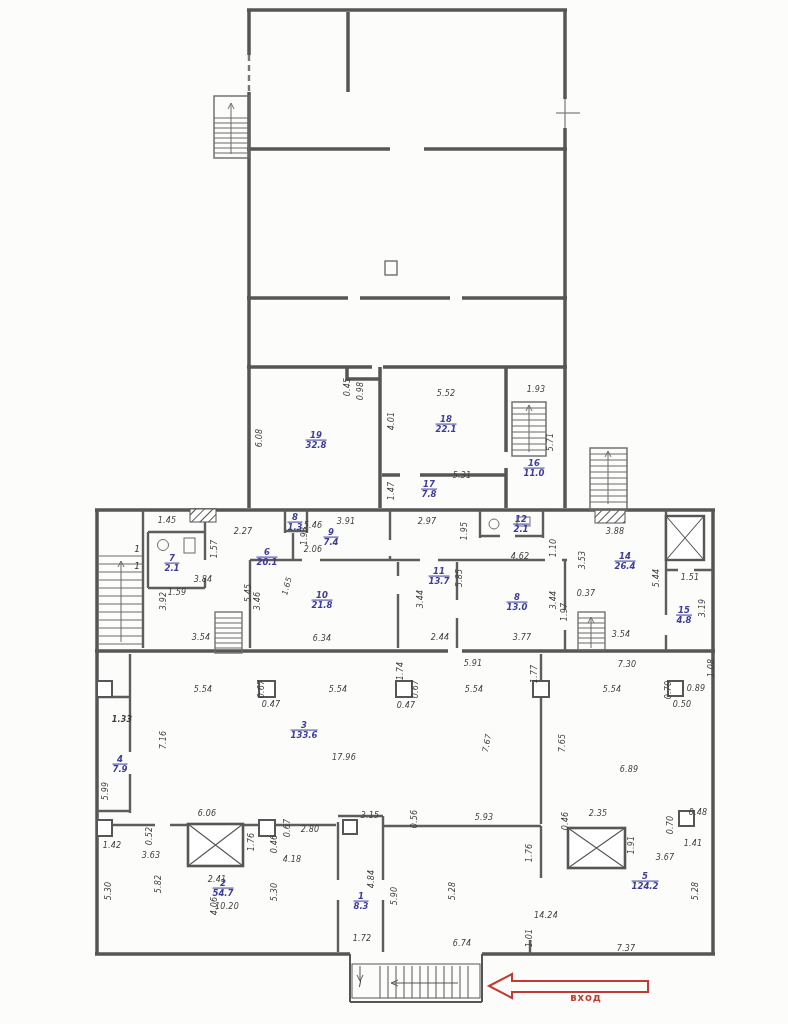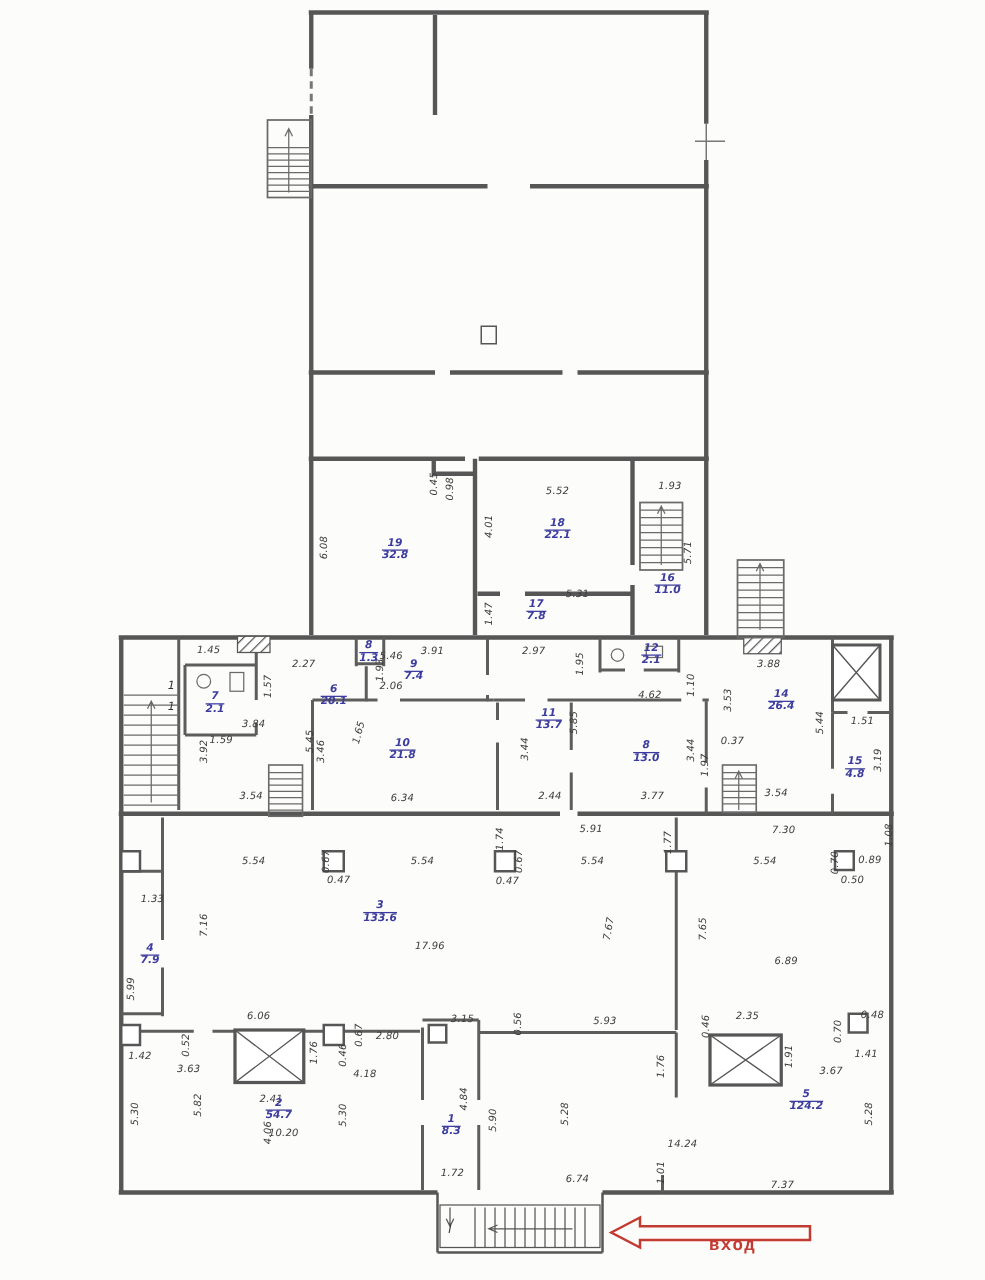--- a/index.html
+++ b/index.html
@@ -18,21 +18,21 @@
     position:absolute;transform:translate(-50%,-50%);text-align:center;
     color:#3c3c9e;font-style:italic;font-size:8.5px;line-height:1.05;font-weight:bold;
   }
   .room .n{display:block;border-bottom:1px solid #3c3c9e;padding:0 2px;}
   .mark{
     position:absolute;transform:translate(-50%,-50%);font-size:9px;color:#333;
     font-style:italic;
   }
   .entrance{
     position:absolute;left:586px;top:997px;transform:translate(-50%,-50%);
-    color:#c23b33;font-size:14px;font-weight:bold;letter-spacing:1px;font-family:Liberation Mono, monospace;
+    color:#c23b33;font-size:10px;font-weight:bold;letter-spacing:1px;
   }
 </style>
 </head>
 <body>
 
 <div id="canvas">
 
   <svg id="plan-svg" width="788" height="1024" viewBox="0 0 788 1024">
     <defs>
       <pattern id="hatch" width="6" height="6" patternUnits="userSpaceOnUse" patternTransform="rotate(45)">
@@ -224,21 +224,21 @@
       <span class="dim" style="left: 338px; top: 689px;">5.54</span>
       <span class="dim" style="transform: translate(-50%, -50%) rotate(-90deg); left: 400px; top: 671px;">1.74</span>
       <span class="dim" style="transform: translate(-50%, -50%) rotate(-90deg); left: 415px; top: 689px;">0.67</span>
       <span class="dim" style="left: 406px; top: 705px;">0.47</span>
       <span class="dim" style="left: 474px; top: 689px;">5.54</span>
       <span class="dim" style="transform: translate(-50%, -50%) rotate(-90deg); left: 534px; top: 674px;">1.77</span>
       <span class="dim" style="left: 612px; top: 689px;">5.54</span>
       <span class="dim" style="transform: translate(-50%, -50%) rotate(-90deg); left: 668px; top: 690px;">0.70</span>
       <span class="dim" style="left: 696px; top: 688px;">0.89</span>
       <span class="dim" style="left: 682px; top: 704px;">0.50</span>
-      <span class="dim" style="left: 122px; top: 719px;">1.33</span>
+      <span class="dim" style="left: 122px; top: 719px; font-weight: bold;">1.33</span>
       <span class="dim" style="transform: translate(-50%, -50%) rotate(-90deg); left: 163px; top: 740px;">7.16</span>
       <span class="dim" style="left: 344px; top: 757px;">17.96</span>
       <span class="dim" style="transform: translate(-50%, -50%) rotate(-80deg); left: 487px; top: 743px;">7.67</span>
       <span class="dim" style="transform: translate(-50%, -50%) rotate(-90deg); left: 562px; top: 743px;">7.65</span>
       <span class="dim" style="left: 629px; top: 769px;">6.89</span>
       <span class="dim" style="transform: translate(-50%, -50%) rotate(-90deg); left: 105px; top: 791px;">5.99</span>
       <span class="dim" style="left: 207px; top: 813px;">6.06</span>
       <span class="dim" style="left: 484px; top: 817px;">5.93</span>
       <span class="dim" style="left: 370px; top: 815px;">3.15</span>
       <span class="dim" style="transform: translate(-50%, -50%) rotate(-90deg); left: 414px; top: 819px;">0.56</span>

